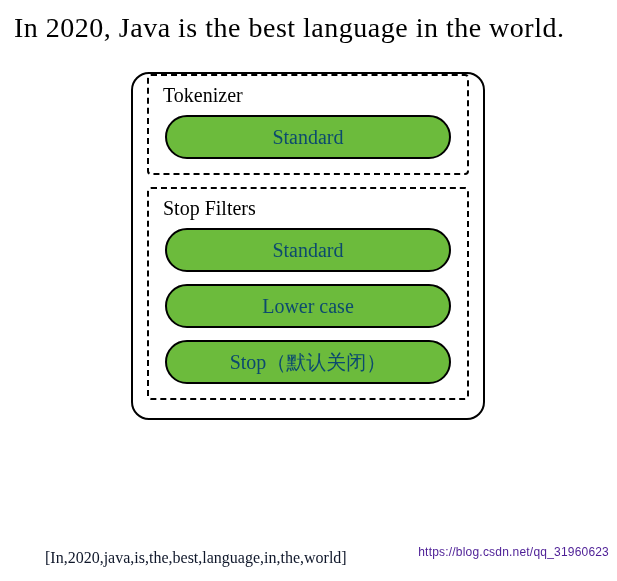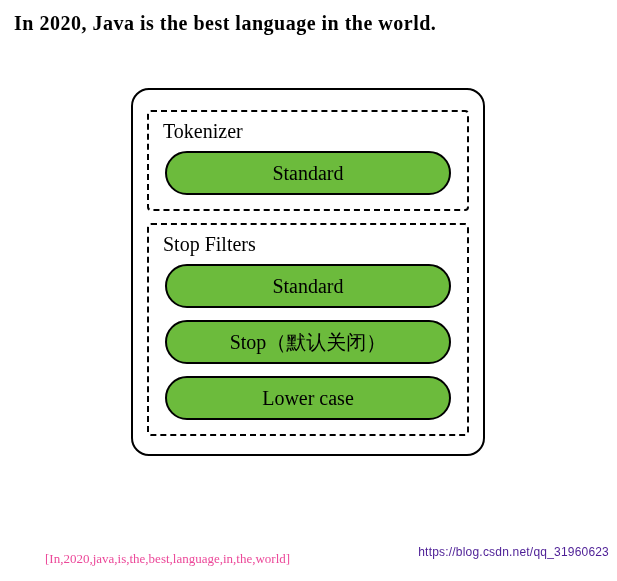--- a/index.html
+++ b/index.html
@@ -9,36 +9,34 @@
       background: #ffffff;
       font-family: 'Comic Sans MS', 'Segoe Script', cursive;
       position: relative;
       overflow: hidden;
     }
     .input-text {
       position: absolute;
       top: 12px;
       left: 14px;
       right: 14px;
-      font-size: 20px;
+      font-size: 28px;
       color: #000;
       text-align: left;
       letter-spacing: 0.5px;
-      font-weight: bold;
     }
     .analyzer-card {
       position: absolute;
       top: 72px;
       left: 131px;
       width: 354px;
       background: #fff;
       border: 2px solid #000;
       border-radius: 18px;
-      padding: 20px 14px 18px 14px;
-      margin-top: 16px;
+      padding: 0 14px 18px 14px;
     }
     .section {
       border: 2px dashed #000;
       border-radius: 4px;
       padding: 8px 10px 14px 10px;
       margin-bottom: 12px;
     }
     .section:last-child { margin-bottom: 0; }
     .section-title {
       font-size: 20px;
@@ -48,34 +46,34 @@
     }
     .pill {
       background: #6cbb3c;
       border: 2px solid #000;
       border-radius: 22px;
       height: 44px;
       display: flex;
       align-items: center;
       justify-content: center;
       font-size: 20px;
-      color: #000000;
+      color: #0c4a6e;
       margin: 0 auto 12px auto;
       width: 96%;
       font-family: 'Comic Sans MS', 'Segoe Script', cursive;
     }
     .pill:last-child { margin-bottom: 0; }
     .pill.wide { width: 96%; }
     .output-text {
       position: absolute;
       bottom: 14px;
       left: 45px;
       right: 14px;
-      font-size: 13px;
-      color: #ec4899;
+      font-size: 16px;
+      color: #0f172a;
       white-space: nowrap;
     }
     .watermark {
       position: absolute;
       bottom: 22px;
       right: 8px;
       font-size: 12px;
       color: #4c1d95;
       font-family: Arial, sans-serif;
       letter-spacing: 0.2px;
@@ -89,21 +87,21 @@
 <div class="analyzer-card">
 
   <div class="section">
     <div class="section-title">Tokenizer</div>
     <div class="pill wide">Standard</div>
   </div>
 
   <div class="section">
     <div class="section-title">Stop Filters</div>
     <div class="pill">Standard</div>
+    <div class="pill">Lower case</div>
     <div class="pill">Stop（默认关闭）</div>
-    <div class="pill">Lower case</div>
   </div>
 
 </div>
 
 <div class="output-text">[In,2020,java,is,the,best,language,in,the,world]</div>
 
 <div class="watermark">https://blog.csdn.net/qq_31960623</div>
 
 </body></html>

